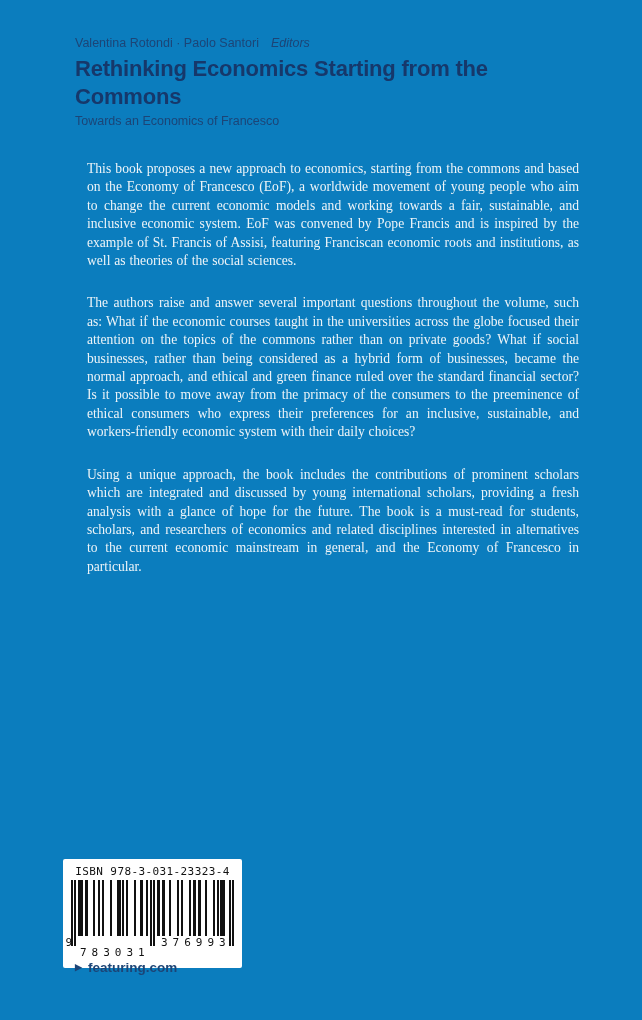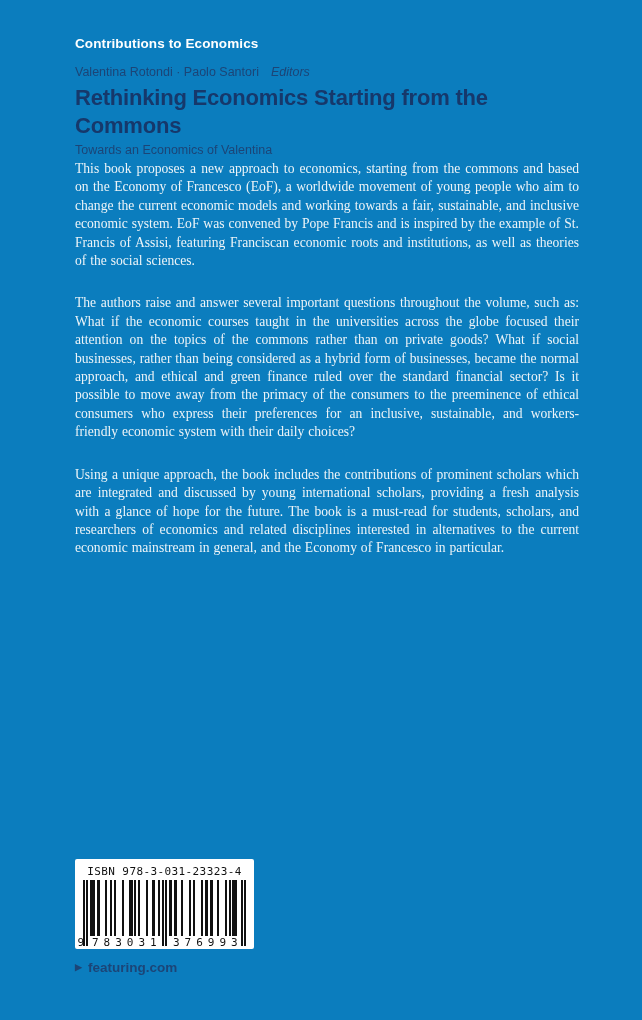--- a/index.html
+++ b/index.html
@@ -36,61 +36,60 @@
   }
   .subtitle{font-size:12.5px;color:var(--meta-navy);}
   
   .blurb{
     position:absolute;left:75px;top:160px;width:504px;
     font-family:"Liberation Serif","DejaVu Serif",serif;
     font-size:13.6px;line-height:18.4px;
     color:var(--body-text);
     text-align:justify;
   }
-  .blurb p{margin:0 0 24px 0;word-spacing:.5px;}
+  .blurb p{margin:0 0 24px 12px;word-spacing:.5px;}
   
   .barcode-panel{
-    position:absolute;left:75px;top:859px;width:179px;height:90px;
+    position:absolute;left:63px;top:859px;width:179px;height:109px;
     background:var(--barcode-bg);border-radius:2px;
   }
   .isbn{
     position:absolute;top:6px;left:0;width:100%;text-align:center;
     font-family:"DejaVu Sans Mono",monospace;font-size:11px;
     letter-spacing:.4px;color:var(--barcode-ink);white-space:nowrap;
   }
   .ean-svg{position:absolute;left:8px;top:21px;width:163px;height:66px;}
   .digits{
     position:absolute;top:77px;left:0;width:100%;height:14px;
     font-family:"DejaVu Sans Mono",monospace;font-size:11px;
     color:var(--barcode-ink);
   }
   .digits span{position:absolute;top:0;white-space:nowrap;}
   .d9{left:0;width:9px;text-align:right;}
-  .dl{left:17px;letter-spacing:5px;}
+  .dl{left:17px;letter-spacing:5px;margin-top:10px;}
   .dr{left:98px;letter-spacing:5px;}
   
   .springer{
     position:absolute;left:75px;top:960px;
     color:var(--meta-navy);font-weight:700;font-size:13.5px;
     display:flex;align-items:center;
   }
   .tri{font-size:9px;margin-right:6px;line-height:1;}
 </style>
 </head>
 <body>
 
 <div class="cover">
 
   <header class="masthead">
-    <div class="series">Contributions to Economics</div>
     <div class="editors-line">
       <span>Valentina Rotondi · Paolo Santori</span><span class="editors-label">Editors</span>
     </div>
     <h1 class="title">Rethinking Economics Starting from the Commons</h1>
-    <div class="subtitle">Towards an Economics of Valentina</div>
+    <div class="subtitle">Towards an Economics of Francesco</div>
   </header>
 
   <section class="blurb">
     <p>This book proposes a new approach to economics, starting from the commons and based on the Economy of Francesco (EoF), a worldwide movement of young people who aim to change the current economic models and working towards a fair, sustainable, and inclusive economic system. EoF was convened by Pope Francis and is inspired by the example of St. Francis of Assisi, featuring Franciscan economic roots and institutions, as well as theories of the social sciences.</p>
     <p>The authors raise and answer several important questions throughout the volume, such as: What if the economic courses taught in the universities across the globe focused their attention on the topics of the commons rather than on private goods? What if social businesses, rather than being considered as a hybrid form of businesses, became the normal approach, and ethical and green finance ruled over the standard financial sector? Is it possible to move away from the primacy of the consumers to the preeminence of ethical consumers who express their preferences for an inclusive, sustainable, and workers-friendly economic system with their daily choices?</p>
     <p>Using a unique approach, the book includes the contributions of prominent scholars which are integrated and discussed by young international scholars, providing a fresh analysis with a glance of hope for the future. The book is a must-read for students, scholars, and researchers of economics and related disciplines interested in alternatives to the current economic mainstream in general, and the Economy of Francesco in particular.</p>
   </section>
 
   <div class="barcode-panel">
     <div class="isbn">ISBN 978-3-031-23323-4</div>

